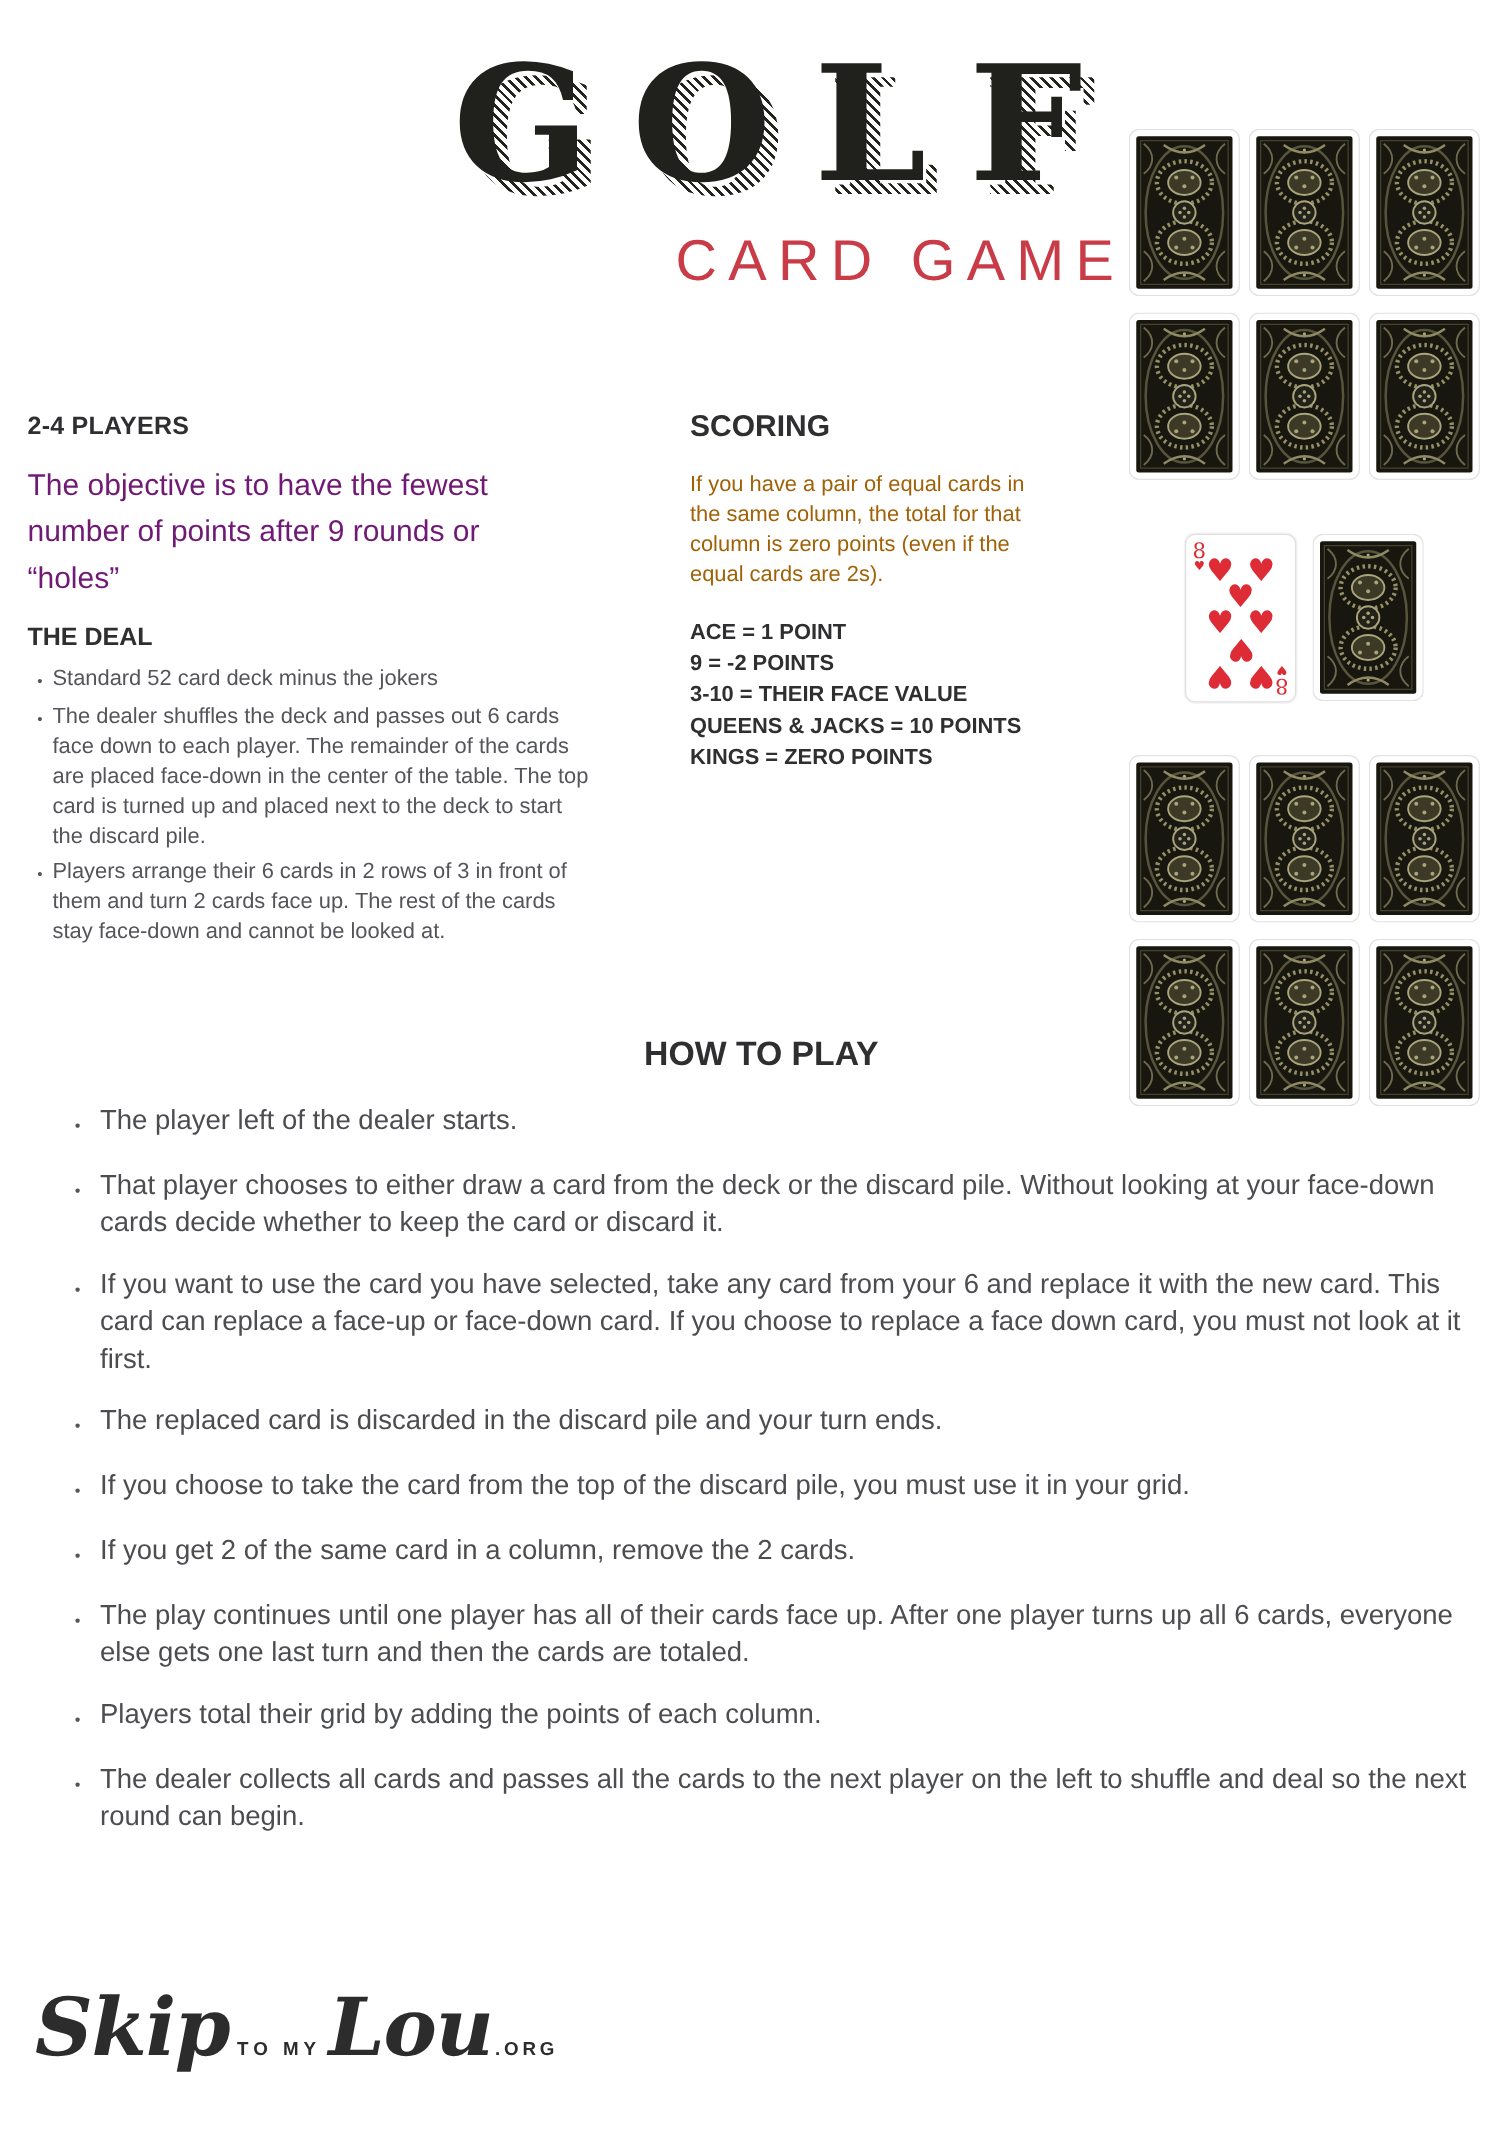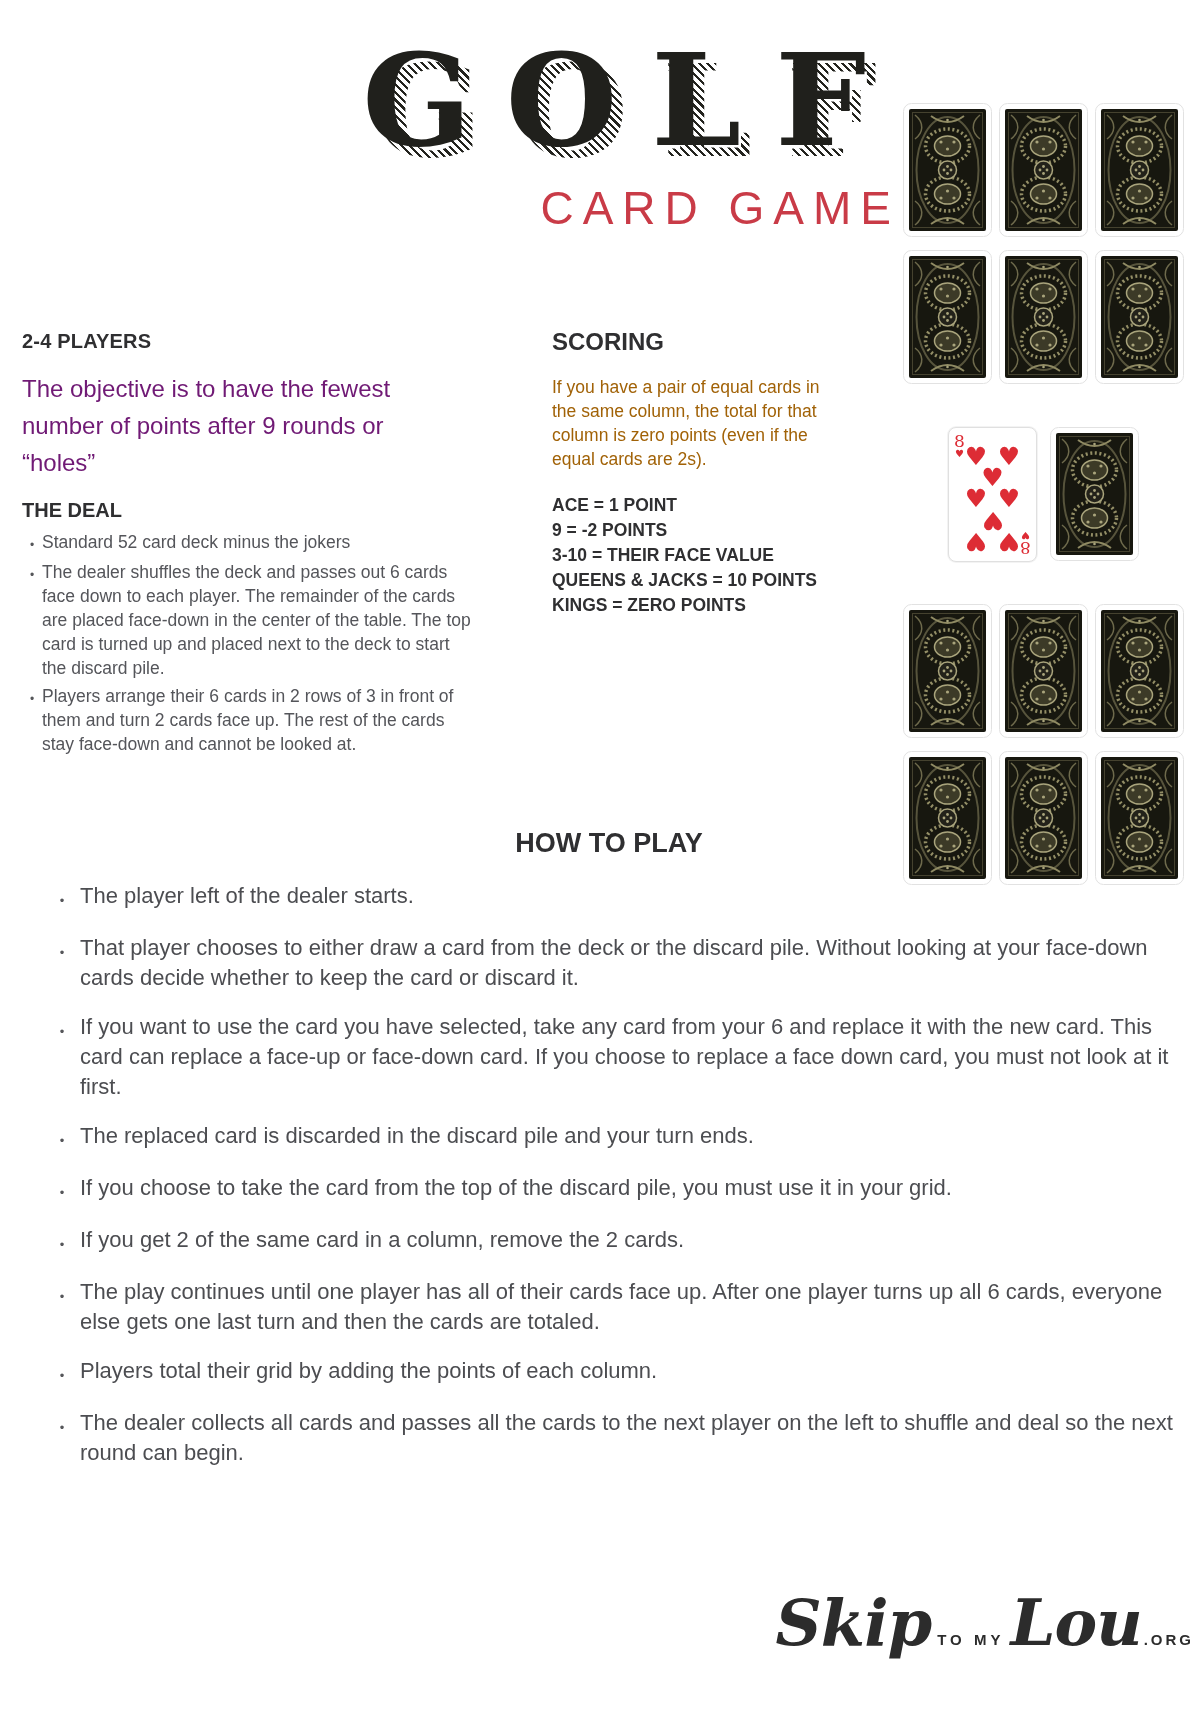--- a/index.html
+++ b/index.html
@@ -69,21 +69,21 @@
   .pip.inv { transform:translate(-50%,-50%) rotate(180deg); }
   .corner { position:absolute; display:flex; flex-direction:column; align-items:center; color:#dd2c35; line-height:1; }
   .corner .rank { font-size:17px; font-weight:400; font-family:"DejaVu Serif", serif; }
   .corner .csuit { font-size:10px; font-family:"DejaVu Sans", sans-serif; margin-top:-1px; }
   .corner.tl { left:5px; top:5px; }
   .corner.br { right:5px; bottom:5px; transform:rotate(180deg); }
 
   
   .footer-logo {
     position:absolute; left:3px; right:0; top:1585px; height:110px;
-    display:flex; justify-content:flex-end; align-items:baseline; color:#2c2c2c;margin-left:25px;
+    display:flex; justify-content:flex-start; align-items:baseline; color:#2c2c2c;margin-left:25px;
   }
   .logo-script { font-family:"DejaVu Serif", serif; font-style:italic; font-weight:700; font-size:64px; letter-spacing:-1px; }
   .logo-caps { font-size:15px; letter-spacing:4px; font-weight:600; margin:0 6px; }
   .logo-caps.suffix { margin-left:2px; letter-spacing:3px; }
 </style>
 </head>
 <body>
 
 <svg width="0" height="0" style="position:absolute">
   <defs>

